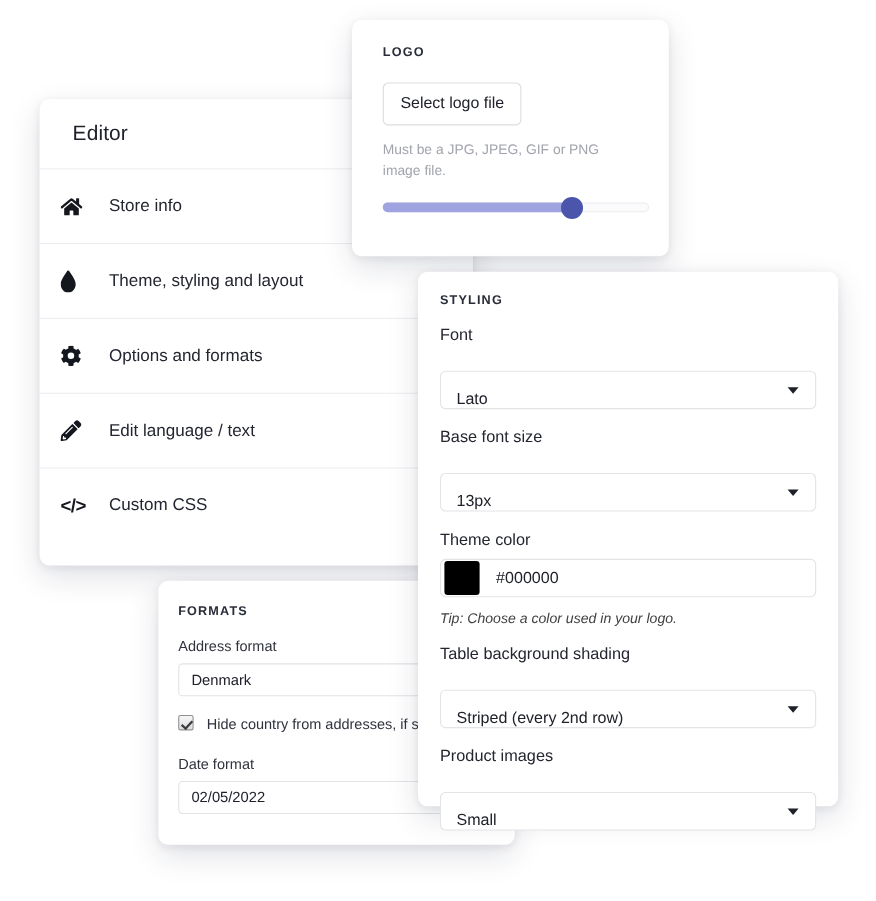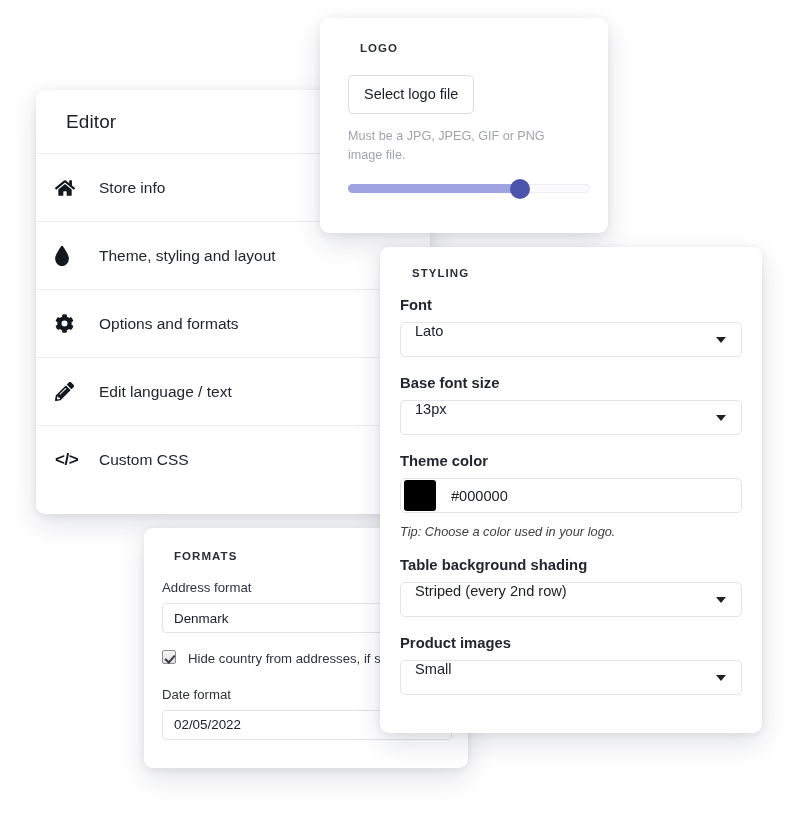--- a/index.html
+++ b/index.html
@@ -89,21 +89,20 @@
     height: 215px;
     z-index: 20;
     padding: 24px 28px 0 28px;
   }
   .section-heading {
     font-size: 11.5px;
     font-weight: 700;
     letter-spacing: 1.05px;
     color: #2a2d38;
     text-transform: uppercase;
-    margin-left: 12px;
   }
   #select-logo-btn {
     margin-top: 21px;
     display: inline-block;
     padding: 10px 15px;
     border: 1px solid #dcdde2;
     border-radius: 5px;
     background: #ffffff;
     font-size: 14.5px;
     color: #20222b;
@@ -240,32 +239,31 @@
     top: 247px;
     width: 382px;
     height: 486px;
     z-index: 40;
     padding: 20px 20px 0 20px;
   }
   #styling-panel .field-label {
     font-size: 14.8px;
     color: #23262f;
     margin-top: 18px;
-    font-weight: bold;
   }
   #styling-panel .section-heading { margin-bottom: 2px; }
   .select-box {
-    margin-top: 9px;
+    margin-top: 24px;
     width: 342px;
     height: 35px;
     border: 1px solid #e3e4e8;
     border-radius: 5px;
     background: #ffffff;
     display: flex;
-    align-items: flex-start;
+    align-items: flex-end;
     padding-left: 14px;
     font-size: 14.6px;
     color: #20222b;
     position: relative;
     cursor: pointer;
   }
   .chev {
     position: absolute;
     right: 15px;
     top: 50%;

